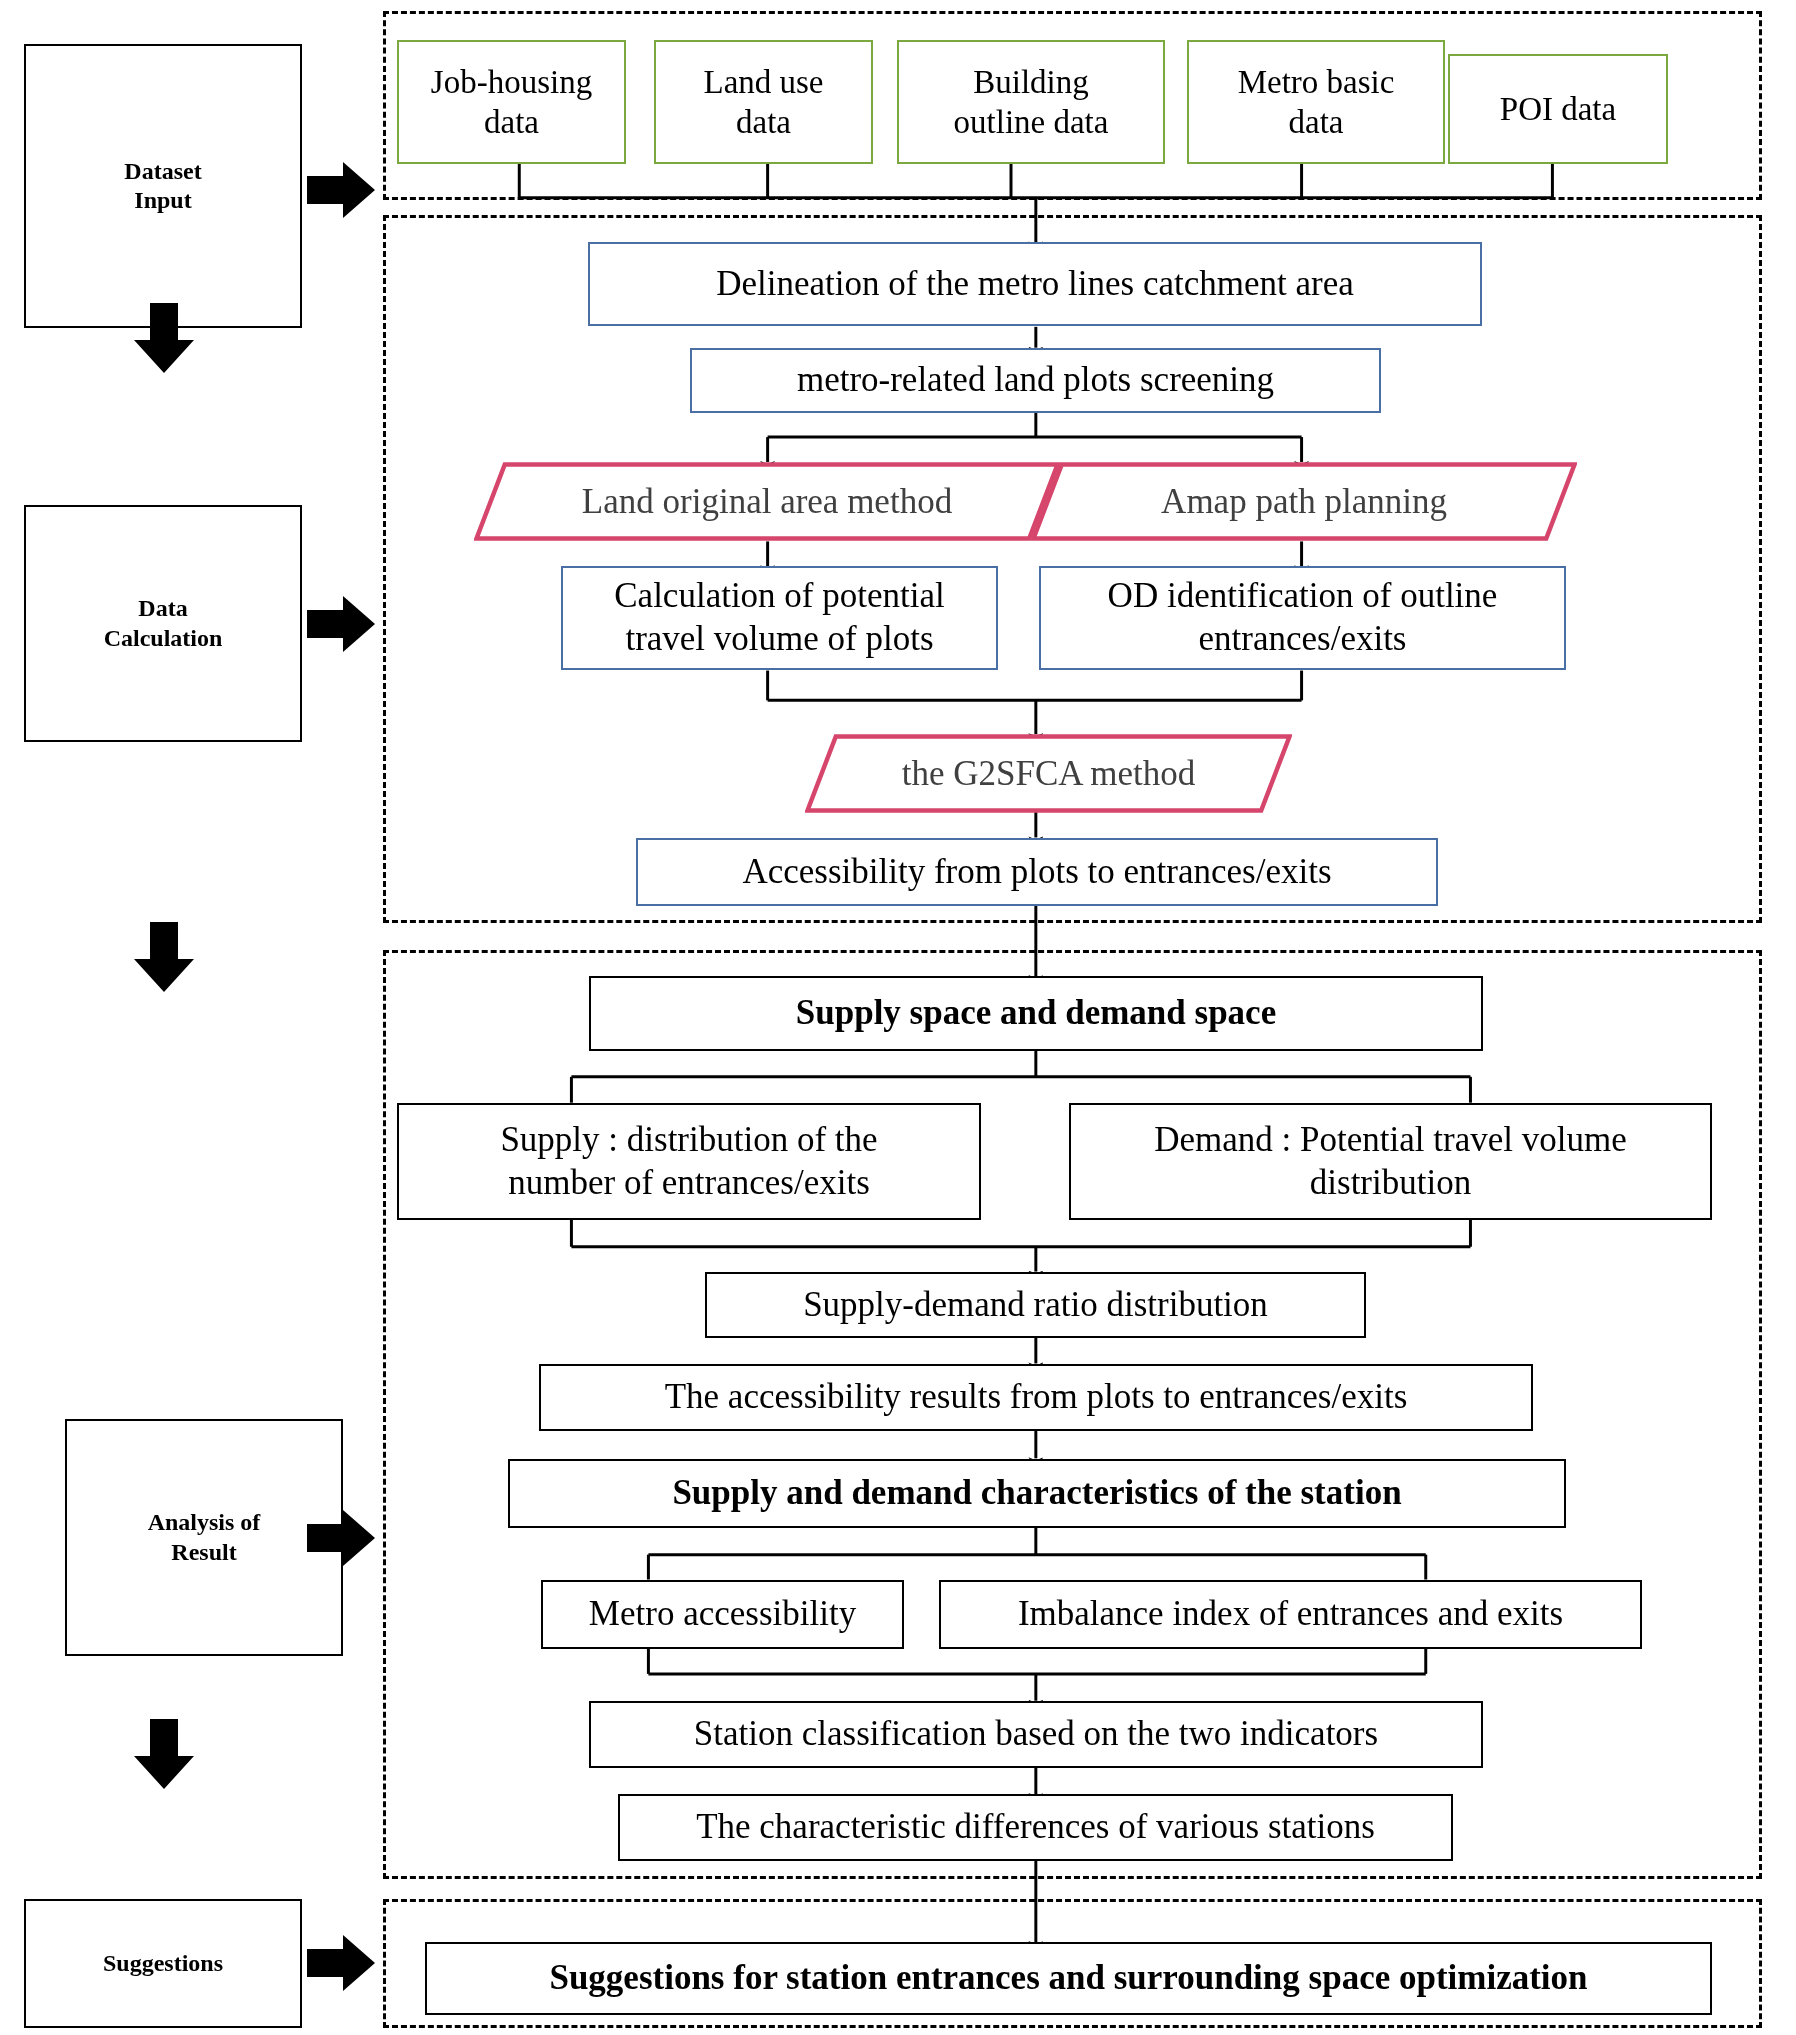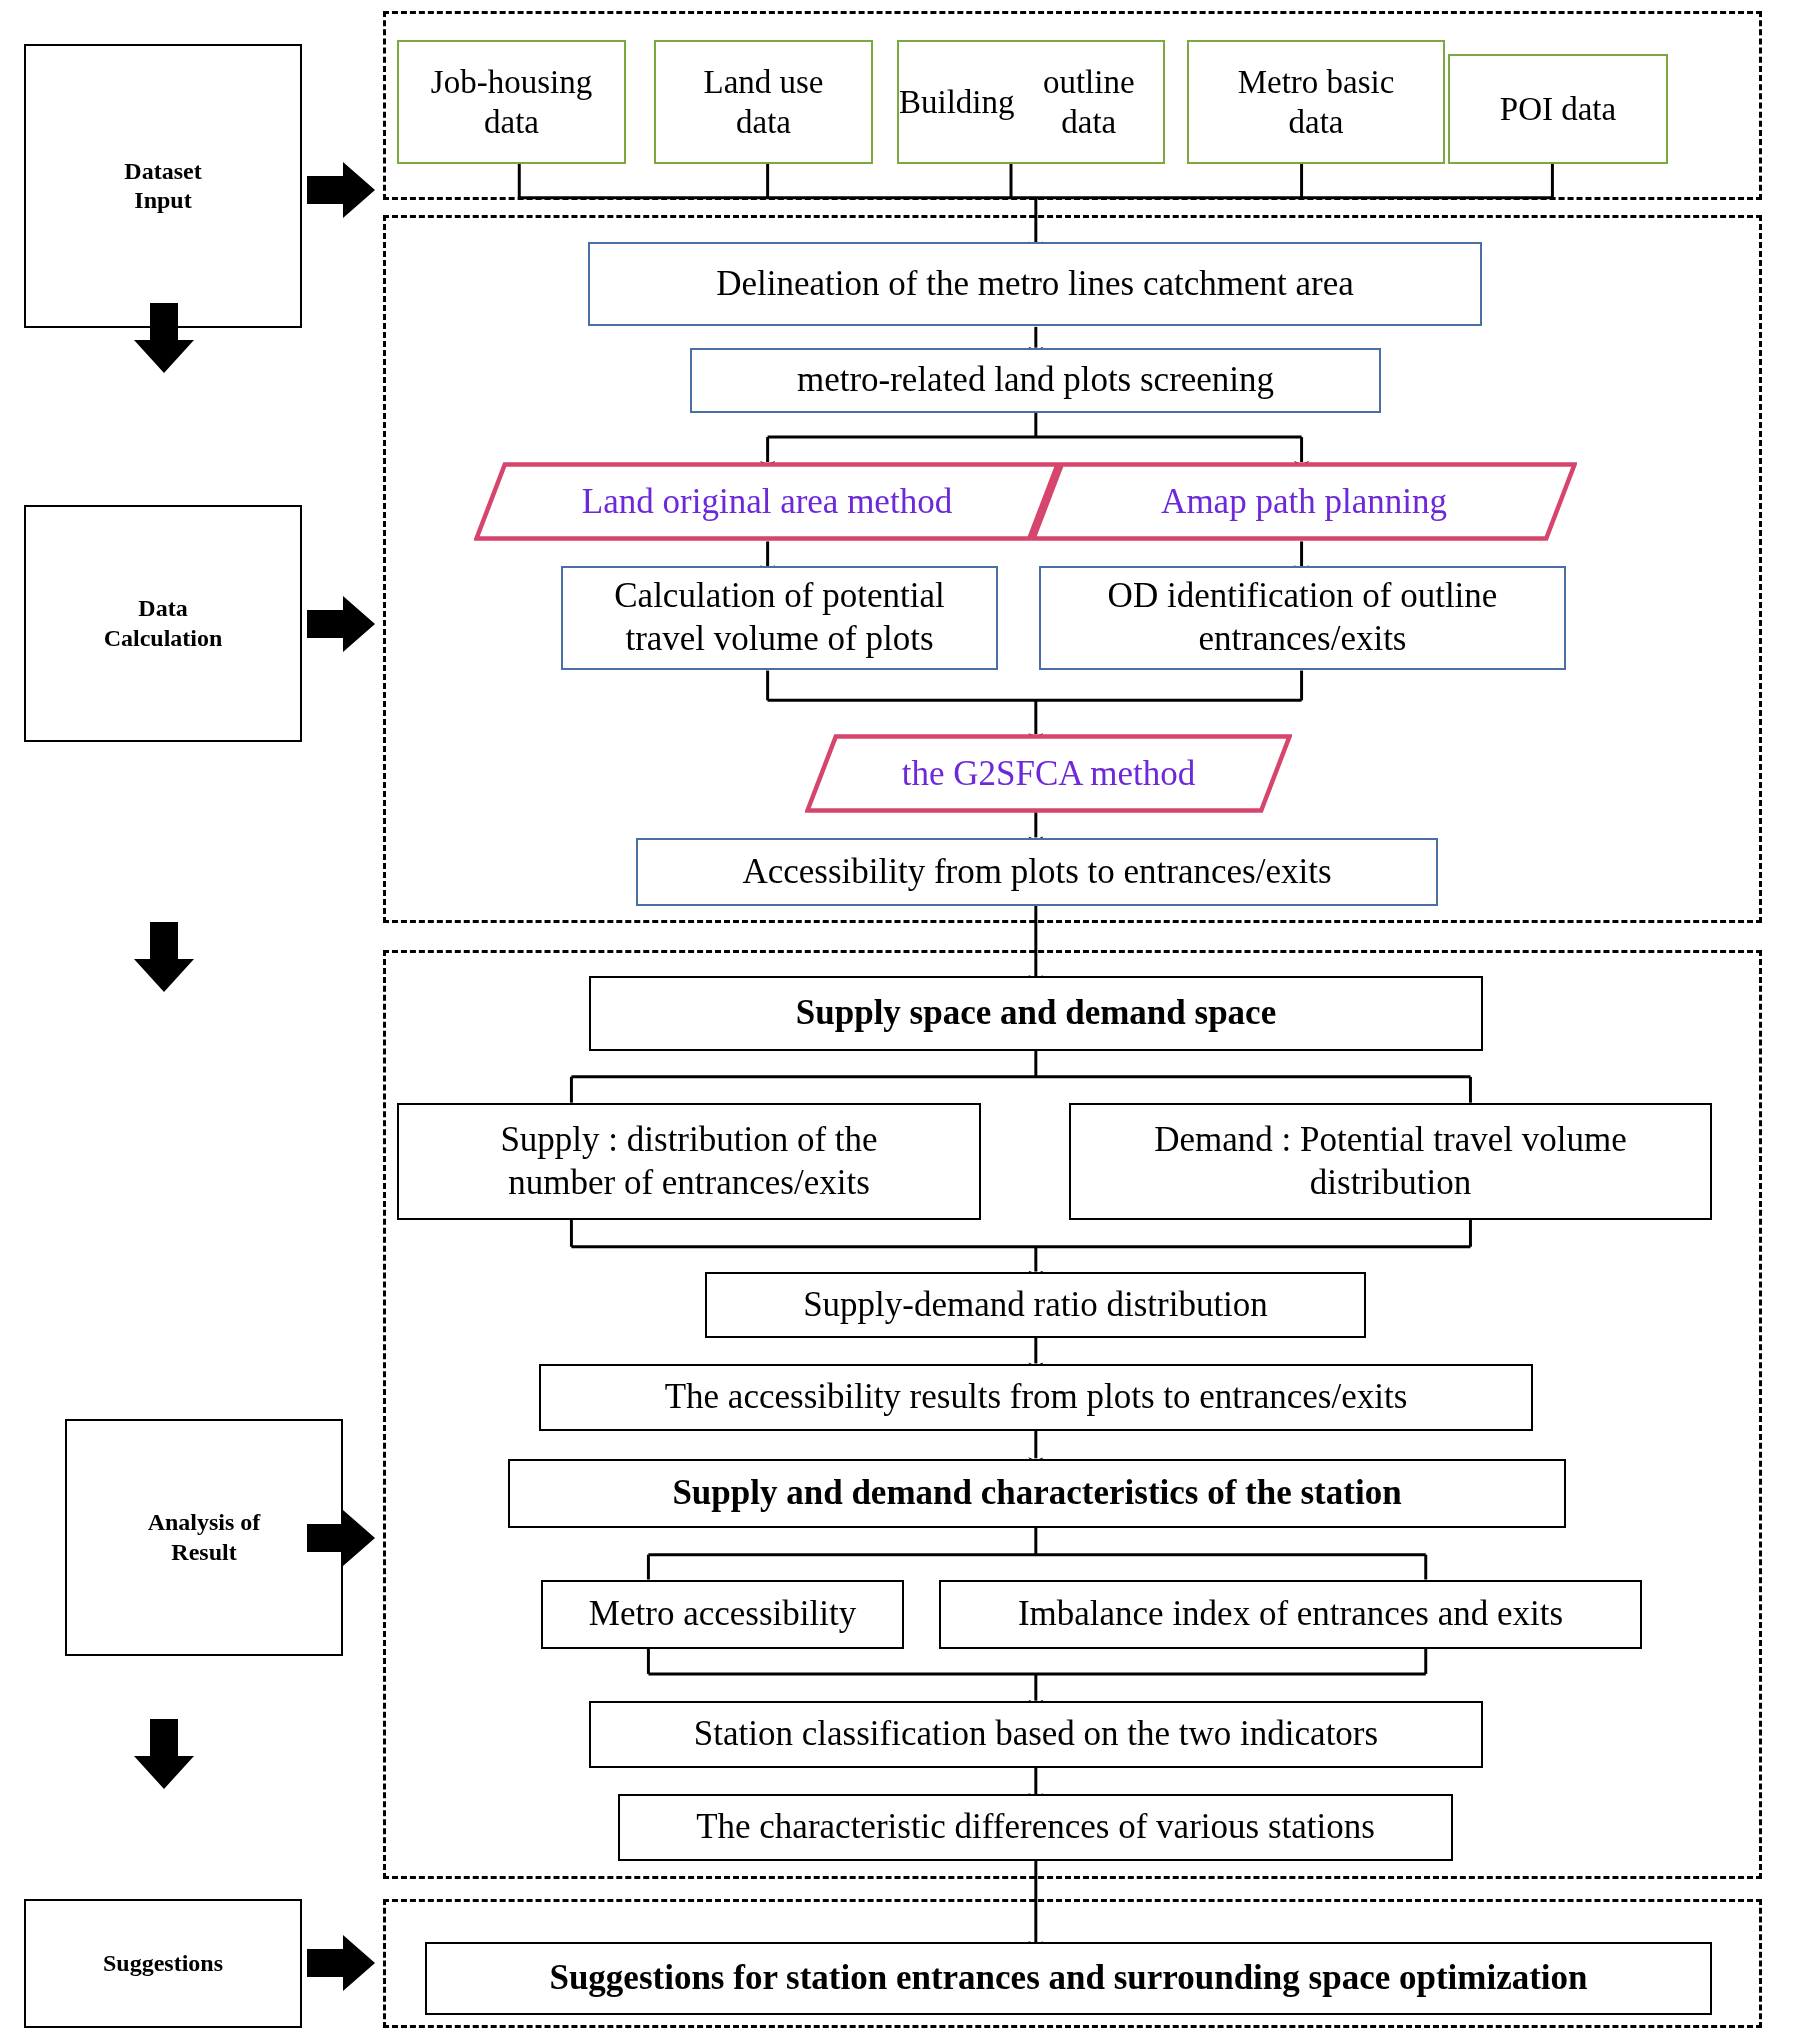--- a/index.html
+++ b/index.html
@@ -52,21 +52,21 @@
 
   
   .para-wrap{
     position:absolute;
     box-sizing:border-box;
   }
   .para-wrap svg{position:absolute;left:0;top:0;width:100%;height:100%;}
   .para-wrap .para-text{
     position:absolute;left:0;top:0;width:100%;height:100%;
     display:flex;align-items:center;justify-content:center;
-    font-size:35px;color:#6d28d9;text-align:center;
+    font-size:35px;color:#404040;text-align:center;
   }
 
   
   .black-box{
     border:2px solid #000;
     font-size:35px;
   }
   .black-box.bold{font-weight:bold;}
 
   
@@ -205,21 +205,21 @@
   <div class="node green-box" style="left:397px;top:40px;width:229px;height:124px;flex-direction:column;">
     <span>Job-housing</span>
     <span>data</span>
   </div>
 
   <div class="node green-box" style="left:654px;top:40px;width:219px;height:124px;flex-direction:column;">
     <span>Land use</span>
     <span>data</span>
   </div>
 
-  <div class="node green-box" style="left:897px;top:40px;width:268px;height:124px;flex-direction:row;">
+  <div class="node green-box" style="left:897px;top:40px;width:268px;height:124px;flex-direction:column;">
     <span>Building</span>
     <span>outline data</span>
   </div>
 
   <div class="node green-box" style="left:1187px;top:40px;width:258px;height:124px;flex-direction:column;">
     <span>Metro basic</span>
     <span>data</span>
   </div>
 
   <div class="node green-box" style="left:1448px;top:54px;width:220px;height:110px;">

